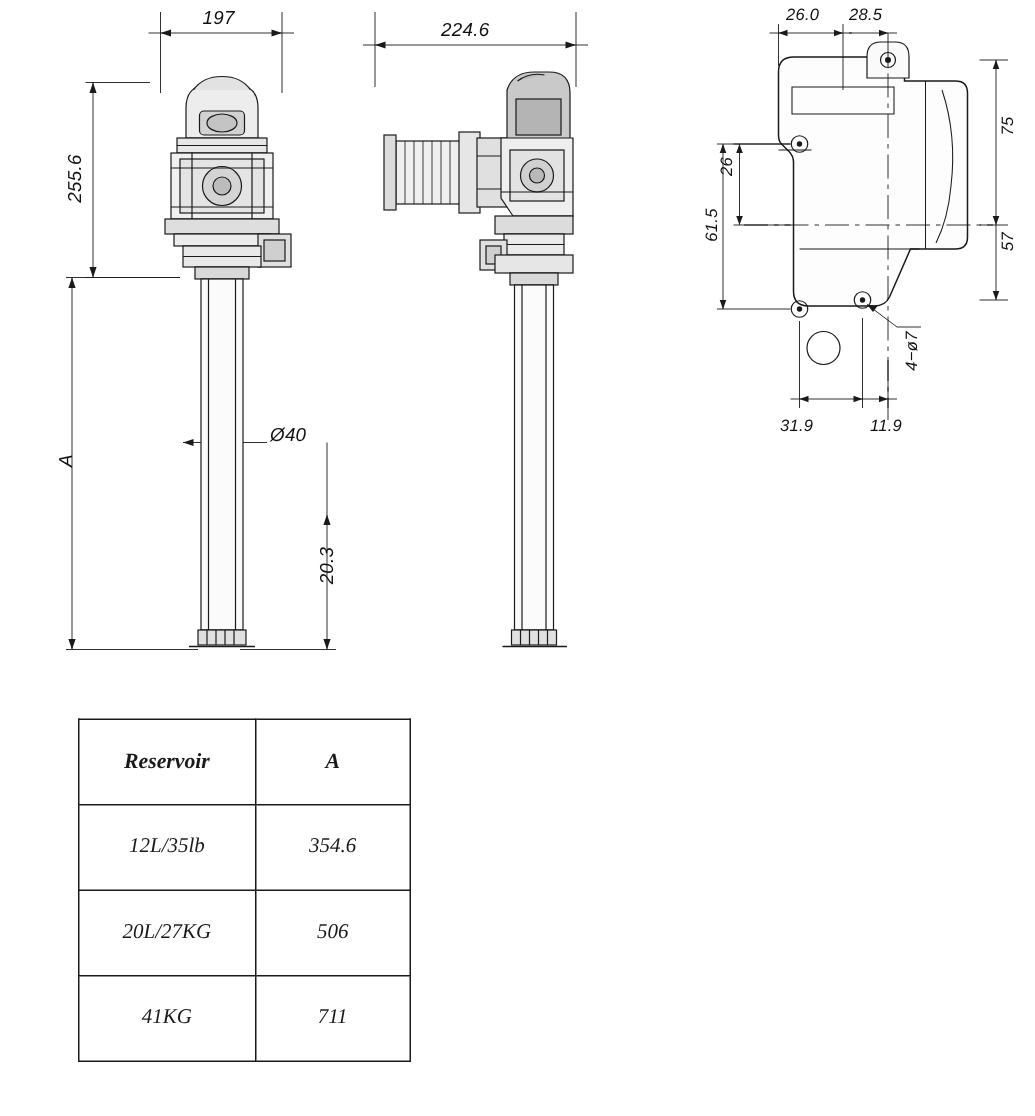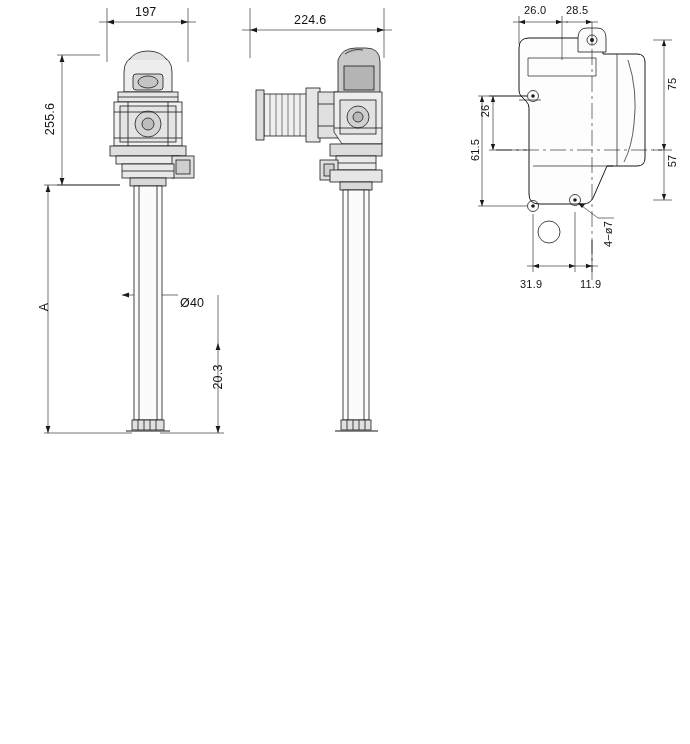--- a/index.html
+++ b/index.html
@@ -13,20 +13,21 @@
     font-family: "Liberation Serif", serif;
     color: #1a1a1a;
     position: relative;
     overflow: hidden;
   }
   #stage {
     position: absolute;
     left: 0; top: 0;
     width: 690px;
     height: 744px;
+    font-style: italic;
   }
   .dim-label {
     position: absolute;
     font-family: "Liberation Sans", sans-serif;
     font-size: 12.5px;
     color: #111;
     white-space: nowrap;
     letter-spacing: 0.2px;
   }
   .dim-label.small { font-size: 11px; }
@@ -278,29 +279,55 @@
         <line x1="598" y1="218" x2="614" y2="218"></line>
         <path d="M578 203 l7 1 l-3 4 z" fill="#1a1a1a" stroke="none"></path>
       </g>
 
     </g>
   </svg>
 
   <div class="dim-label" style="left:135px; top:5px;">197</div>
   <div class="dim-label vert" style="left:20px; top:112px; width:60px; text-align:center;">255.6</div>
   <div class="dim-label vert" style="left:24px; top:300px; width:40px; text-align:center;">A</div>
-  <div class="dim-label" style="left:180px; top:296px;">Ø40</div>
+  <div class="dim-label" style="left:180px; top:283px;">Ø40</div>
   <div class="dim-label vert" style="left:192px; top:370px; width:52px; text-align:center;">20.3</div>
 
   <div class="dim-label" style="left:294px; top:13px;">224.6</div>
 
   <div class="dim-label small" style="left:524px; top:4px;">26.0</div>
   <div class="dim-label small" style="left:566px; top:4px;">28.5</div>
   <div class="dim-label small vert" style="left:459px; top:105px; width:52px; text-align:center;">26</div>
   <div class="dim-label small vert" style="left:449px; top:144px; width:52px; text-align:center;">61.5</div>
   <div class="dim-label small vert" style="left:646px; top:78px; width:52px; text-align:center;">75</div>
   <div class="dim-label small vert" style="left:646px; top:155px; width:52px; text-align:center;">57</div>
   <div class="dim-label small" style="left:520px; top:278px;">31.9</div>
   <div class="dim-label small" style="left:580px; top:278px;">11.9</div>
   <div class="dim-label small vert" style="left:581px; top:228px; width:54px; text-align:center;">4−ø7</div>
 
+  <table id="spec-table">
+    <colgroup>
+        <col class="c1">
+        <col class="c2">
+      </colgroup>
+    <thead>
+      <tr>
+        <th>Reservoir</th>
+        <th>A</th>
+      </tr>
+    </thead>
+    <tbody>
+      <tr>
+        <td>12L/35lb</td>
+        <td>354.6</td>
+      </tr>
+      <tr>
+        <td>20L/27KG</td>
+        <td>506</td>
+      </tr>
+      <tr>
+        <td>41KG</td>
+        <td>711</td>
+      </tr>
+    </tbody>
+  </table>
 
 </div>
 
 </body></html>

